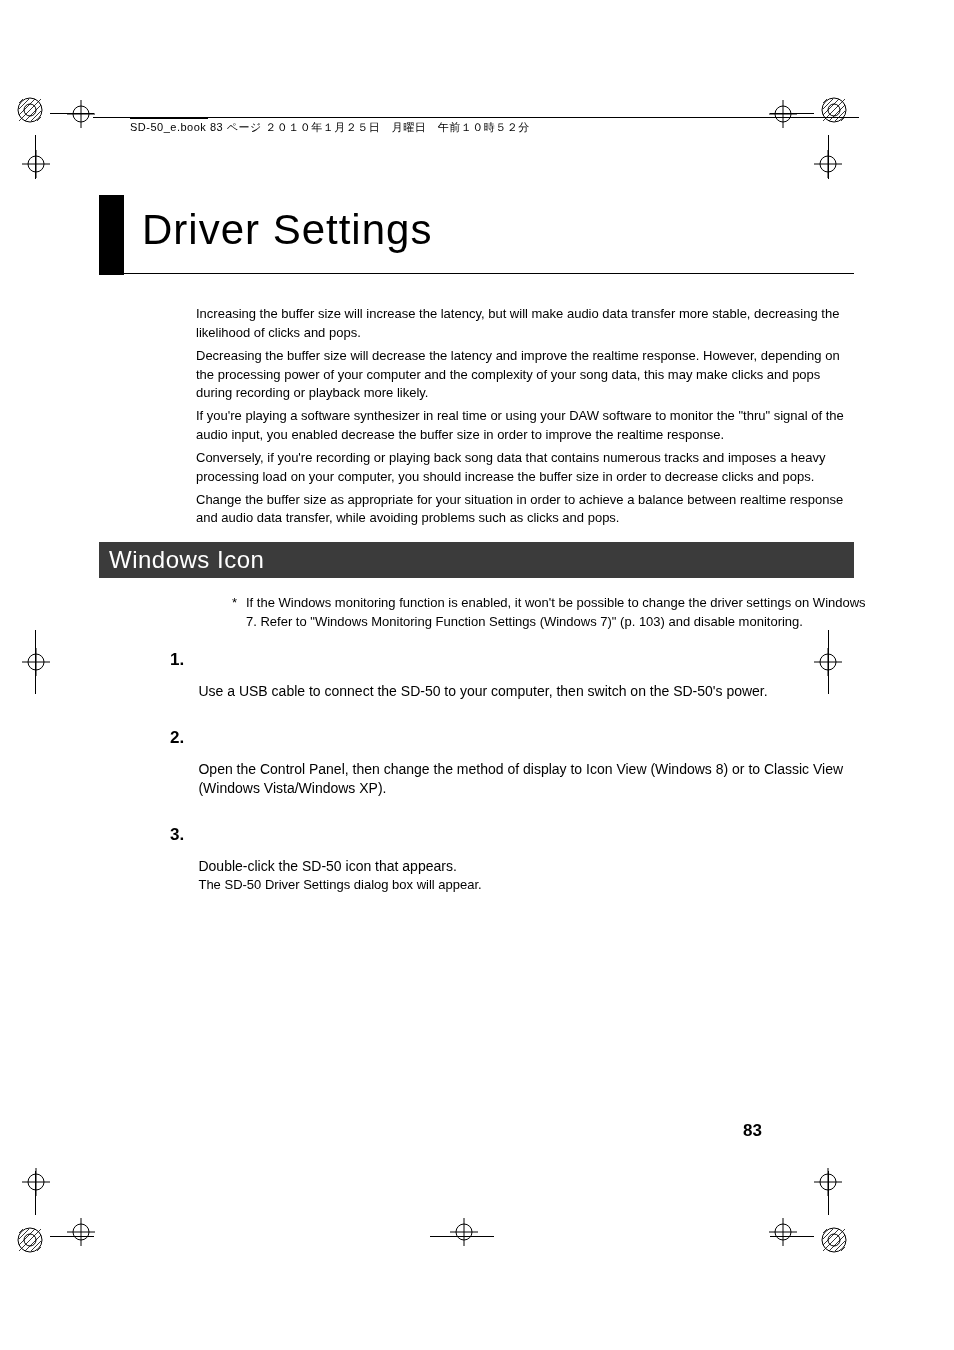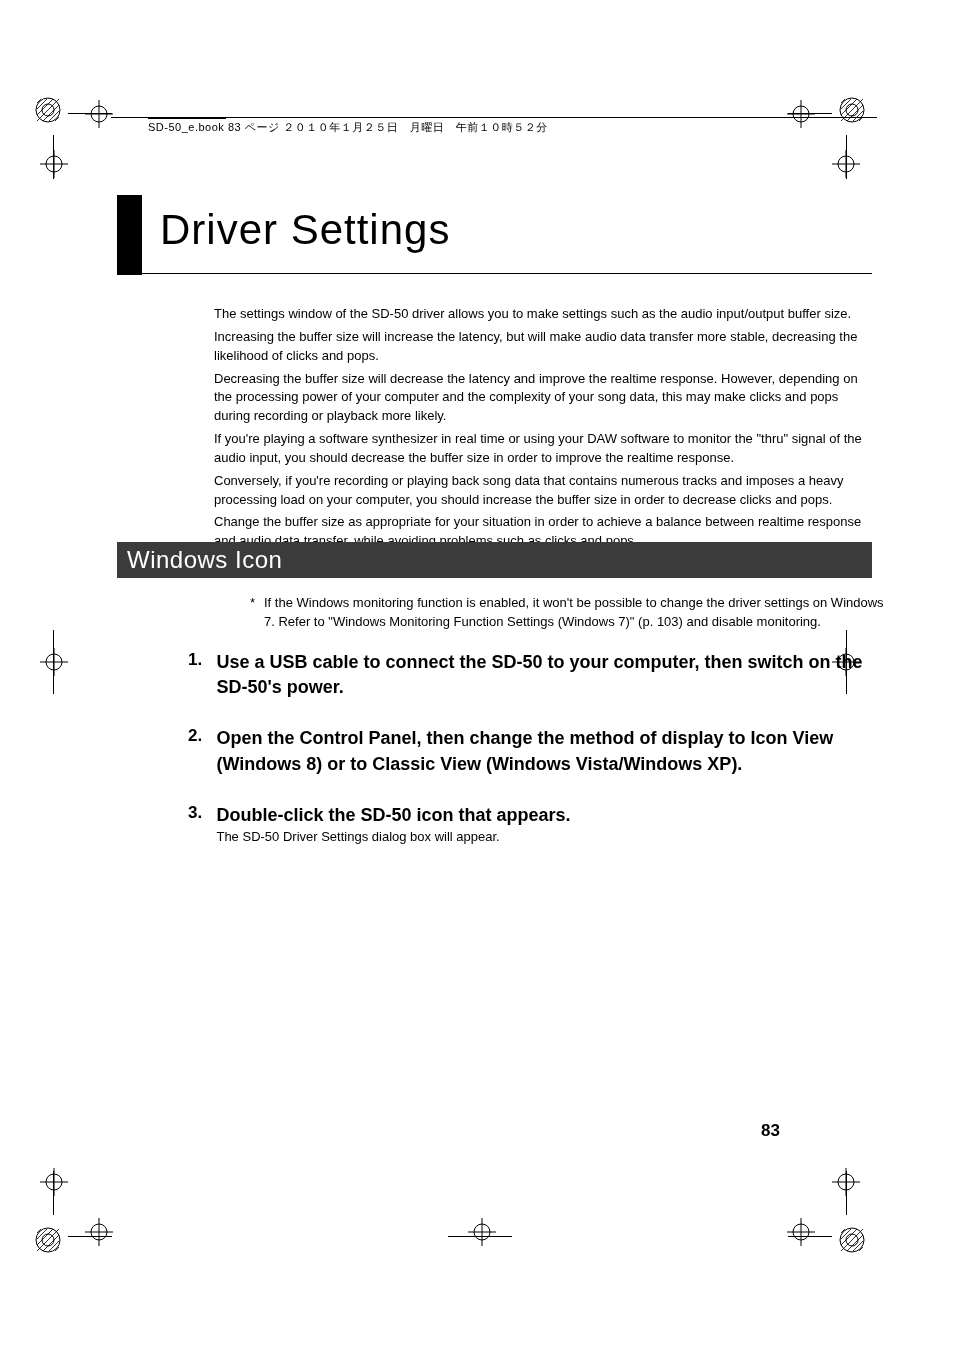--- a/index.html
+++ b/index.html
@@ -1,17 +1,17 @@
 <!DOCTYPE html>
 <html><head>
 <meta charset="utf-8">
 <style>
   * { margin: 0; padding: 0; box-sizing: border-box; }
   html, body { width: 954px; height: 1350px; background: #fff; font-family: "Helvetica Neue", Arial, sans-serif; color: #000; position: relative; }
-  .page { position: absolute; left: 18px; top: 0; width: 864px; height: 1350px; }
+  .page { position: absolute; left: 0; top: 0; width: 864px; height: 1350px; }
 
   
   .reg { position: absolute; width: 26px; height: 26px; }
   .reg circle.outer { fill: none; stroke: #000; stroke-width: 1; }
   .reg circle.inner { fill: none; stroke: #000; stroke-width: 1; }
   .reg .hatch { stroke: #000; stroke-width: 0.8; }
   .cross { position: absolute; }
   .cross svg line { stroke: #000; stroke-width: 1; }
   .cross svg circle { fill: none; stroke: #000; stroke-width: 1; }
   .hair { position: absolute; background: #000; }
@@ -36,21 +36,21 @@
   
   .note { position: absolute; left: 196px; top: 594px; width: 650px; font-size: 13px; line-height: 1.45; margin-left: 36px; }
   .note .ast { display: inline-block; width: 14px; vertical-align: top; }
   .note .txt { display: inline-block; width: 630px; vertical-align: top; }
 
   
   .steps { position: absolute; left: 170px; top: 650px; width: 680px; }
   .step { margin-bottom: 26px; }
   .step .num { display: inline-block; width: 24px; font-size: 17px; font-weight: 700; vertical-align: top; }
   .step .body { display: inline-block; width: 648px; vertical-align: top; }
-  .step .body .lead { font-size: 18px; font-weight: 700; line-height: 1.4; }
+  .step .body .lead { font-size: 14px; font-weight: 400; line-height: 1.4; margin-top: 32px; }
   .step .body .sub { font-size: 13px; line-height: 1.45; }
 
   
   .pgnum { position: absolute; right: 102px; bottom: 209px; font-size: 17px; font-weight: 700; margin-top: 20px; }
 </style>
 </head>
 <body>
 
 <div class="page">
 
@@ -188,24 +188,23 @@
 
   <div class="hdr-line"></div>
   <div class="hdr-over"></div>
   <div class="hdr-text">SD-50_e.book  83 ページ  ２０１０年１月２５日　月曜日　午前１０時５２分</div>
 
   <div class="title-bar"></div>
   <div class="title">Driver Settings</div>
   <div class="title-rule"></div>
 
   <div class="intro">
-    <p>The settings window of the SD-50 driver allows you to make settings such as the audio input/output buffer size.</p>
     <p>Increasing the buffer size will increase the latency, but will make audio data transfer more stable, decreasing the likelihood of clicks and pops.</p>
     <p>Decreasing the buffer size will decrease the latency and improve the realtime response. However, depending on the processing power of your computer and the complexity of your song data, this may make clicks and pops during recording or playback more likely.</p>
-    <p>If you're playing a software synthesizer in real time or using your DAW software to monitor the "thru" signal of the audio input, you should decrease the buffer size in order to improve the realtime response.</p>
+    <p>If you're playing a software synthesizer in real time or using your DAW software to monitor the "thru" signal of the audio input, you enabled decrease the buffer size in order to improve the realtime response.</p>
     <p>Conversely, if you're recording or playing back song data that contains numerous tracks and imposes a heavy processing load on your computer, you should increase the buffer size in order to decrease clicks and pops.</p>
     <p>Change the buffer size as appropriate for your situation in order to achieve a balance between realtime response and audio data transfer, while avoiding problems such as clicks and pops.</p>
   </div>
 
   <div class="sect">Windows Icon</div>
 
   <div class="note">
     <span class="ast">*</span><span class="txt">If the Windows monitoring function is enabled, it won't be possible to change the driver settings on Windows 7. Refer to  "Windows Monitoring Function Settings (Windows 7)" (p. 103) and disable monitoring.</span>
   </div>
 

